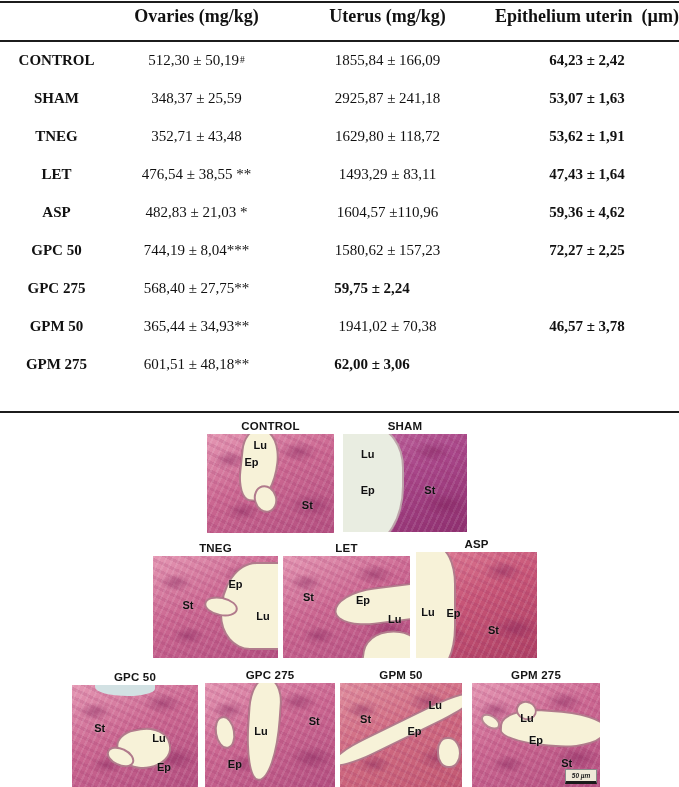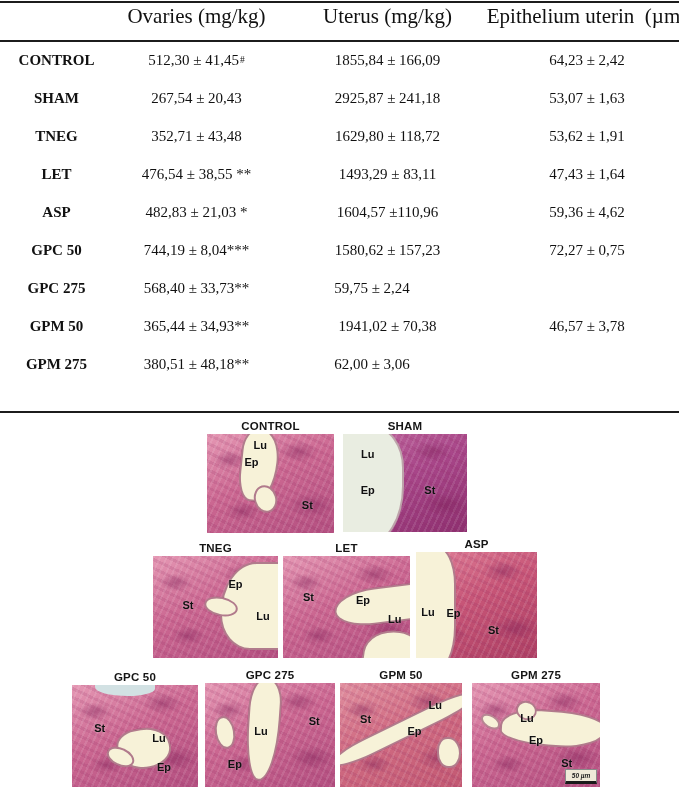--- a/index.html
+++ b/index.html
@@ -10,22 +10,22 @@
   .hline{position:absolute;left:0;width:679px;background:#1c1c1c;}
   .hline.top{top:1px;height:2px;}
   .hline.mid{top:40px;height:2px;}
   .hline.bot{top:411px;height:2px;}
 
   .thead{position:absolute;left:0;top:5px;width:679px;height:24px;display:flex;}
   .tbody{position:absolute;left:0;top:41px;width:679px;height:342px;}
   .trow{position:absolute;left:0;width:679px;height:38px;display:flex;}
   .tcell{display:flex;align-items:center;justify-content:center;text-align:center;
          font-size:15px;line-height:1.1;}
-  .c0{width:113px;} .c1{width:167px;} .c2{width:215px;} .c3{width:184px;}
-  .hcell{font-weight:normal;font-size:21px;white-space:pre;}
+  .c0{width:113px;} .c1{width:167px;} .c2{width:215px;} .c3{width:184px;font-weight:bold;}
+  .hcell{font-weight:bold;font-size:18px;white-space:pre;}
   .group{font-weight:bold;}
   sup{font-size:9.5px;vertical-align:super;line-height:0;margin-left:1px;}
 
   
   figure.fig{position:absolute;margin:0;}
   .fig-label{position:absolute;top:-14px;left:-10px;right:-10px;text-align:center;
              font:700 11.5px "Liberation Sans",sans-serif;color:#151515;letter-spacing:.2px;}
   .img{position:absolute;inset:0;overflow:hidden;
        --t-light:#e598b4;--t-mid:#cb6791;--t-dark:#b34f80;--spot:rgba(122,28,84,.42);
        background:
@@ -101,36 +101,36 @@
         <div class="tcell hcell c2">Uterus (mg/kg)</div>
         <div class="tcell hcell c3">Epithelium uterin  (µm)</div>
       </div>
     <div class="hline mid"></div>
     <div class="tbody" id="tbody">
         <div class="trow" style="top: 0px;">
           <div class="tcell c0 group">
             <span>CONTROL</span>
           </div>
           <div class="tcell c1">
-            <span>512,30 ± 41,45</span>
+            <span>512,30 ± 50,19</span>
             <sup>#</sup>
           </div>
           <div class="tcell c2">
             <span>1855,84 ± 166,09</span>
           </div>
           <div class="tcell c3">
             <span>64,23 ± 2,42</span>
           </div>
         </div>
         <div class="trow" style="top: 38px;">
           <div class="tcell c0 group">
             <span>SHAM</span>
           </div>
           <div class="tcell c1">
-            <span>267,54 ± 20,43</span>
+            <span>348,37 ± 25,59</span>
           </div>
           <div class="tcell c2">
             <span>2925,87 ± 241,18</span>
           </div>
           <div class="tcell c3">
             <span>53,07 ± 1,63</span>
           </div>
         </div>
         <div class="trow" style="top: 76px;">
           <div class="tcell c0 group">
@@ -178,29 +178,29 @@
           <div class="tcell c0 group">
             <span>GPC 50</span>
           </div>
           <div class="tcell c1">
             <span>744,19 ± 8,04***</span>
           </div>
           <div class="tcell c2">
             <span>1580,62 ± 157,23</span>
           </div>
           <div class="tcell c3">
-            <span>72,27 ± 0,75</span>
+            <span>72,27 ± 2,25</span>
           </div>
         </div>
         <div class="trow" style="top: 228px;">
           <div class="tcell c0 group">
             <span>GPC 275</span>
           </div>
           <div class="tcell c1">
-            <span>568,40 ± 33,73**</span>
+            <span>568,40 ± 27,75**</span>
           </div>
           <div class="tcell c3">
             <span>59,75 ± 2,24</span>
           </div>
         </div>
         <div class="trow" style="top: 266px;">
           <div class="tcell c0 group">
             <span>GPM 50</span>
           </div>
           <div class="tcell c1">
@@ -211,21 +211,21 @@
           </div>
           <div class="tcell c3">
             <span>46,57 ± 3,78</span>
           </div>
         </div>
         <div class="trow" style="top: 304px;">
           <div class="tcell c0 group">
             <span>GPM 275</span>
           </div>
           <div class="tcell c1">
-            <span>380,51 ± 48,18**</span>
+            <span>601,51 ± 48,18**</span>
           </div>
           <div class="tcell c3">
             <span>62,00 ± 3,06</span>
           </div>
         </div>
       </div>
     <div class="hline bot"></div>
   </section>
   <section id="figs">
       <figure class="fig f-control">

